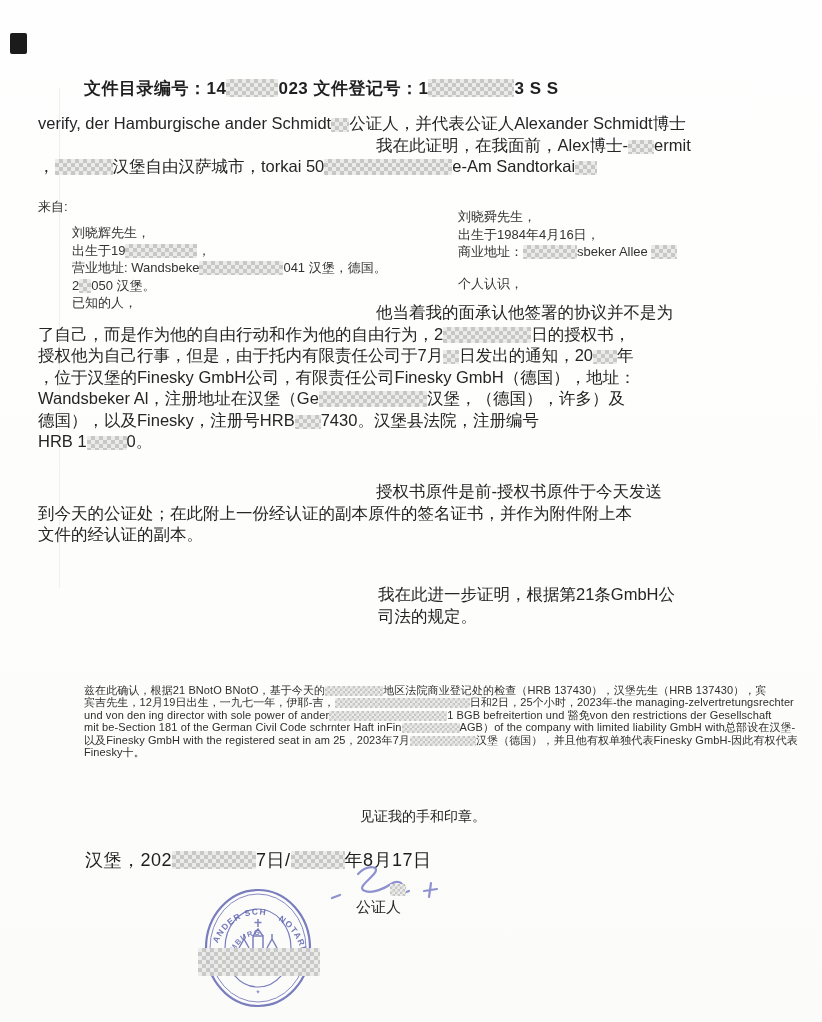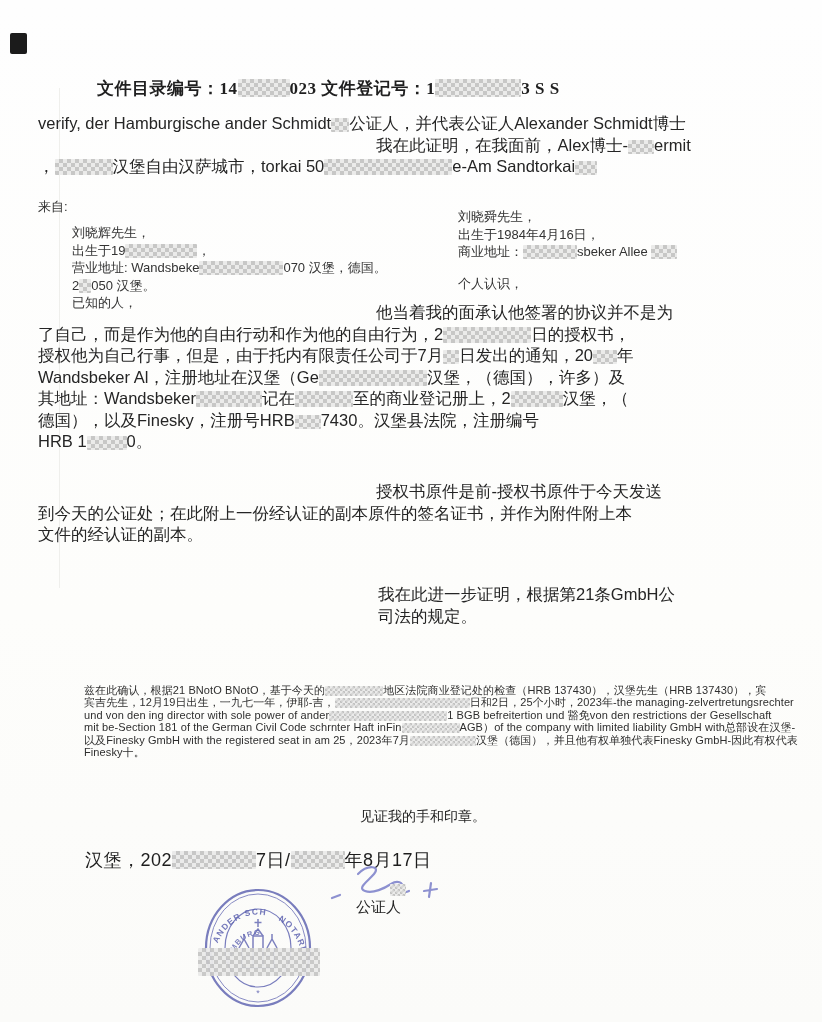--- a/index.html
+++ b/index.html
@@ -34,21 +34,21 @@
   .edge-line{position:absolute;left:59px;top:88px;width:1px;height:500px;background:#efefec;}
 </style>
 </head>
 <body>
 
 <div class="page">
 
   <div class="corner-mark"></div>
   <div class="edge-line"></div>
 
-  <div class="abs hdr" style="left:97px;top:77px;font-family:Liberation Serif, serif;">
+  <div class="abs hdr" style="left:84px;top:77px;">
     <span>文件目录编号：14</span><span class="rx h" style="width:52px;"></span><span>023 文件登记号：1</span><span class="rx h" style="width:86px;"></span><span>3 S S</span>
   </div>
 
   <div class="abs body-txt" style="left:38px;top:113px;">
     <div class="ln"><span>verify, der Hamburgische ander Schmidt</span><span class="rx m" style="width:18px;"></span><span>公证人，并代表公证人Alexander Schmidt博士</span></div>
     <div class="ln" style="margin-left:338px;"><span>我在此证明，在我面前，Alex博士-</span><span class="rx m" style="width:26px;"></span><span>ermit</span></div>
     <div class="ln"><span>，</span><span class="rx" style="width:58px;"></span><span>汉堡自由汉萨城市，torkai 50</span><span class="rx" style="width:128px;"></span><span>e-Am Sandtorkai</span><span class="rx m" style="width:22px;"></span></div>
   </div>
 
   <div class="abs small-txt" style="left:38px;top:198px;">来自:</div>
@@ -56,31 +56,31 @@
   <div class="abs small-txt" style="left:458px;top:208px;">
     <div class="ln">刘晓舜先生，</div>
     <div class="ln">出生于1984年4月16日，</div>
     <div class="ln"><span>商业地址：</span><span class="rx m" style="width:54px;"></span><span>sbeker Allee</span> <span class="rx m" style="width:26px;"></span></div>
     <div class="ln" style="margin-top:14px;">个人认识，</div>
   </div>
 
   <div class="abs small-txt" style="left:72px;top:224px;">
     <div class="ln">刘晓辉先生，</div>
     <div class="ln"><span>出生于19</span><span class="rx m" style="width:72px;"></span><span>，</span></div>
-    <div class="ln"><span>营业地址: Wandsbeke</span><span class="rx m" style="width:84px;"></span><span>070 汉堡，德国。</span></div>
+    <div class="ln"><span>营业地址: Wandsbeke</span><span class="rx m" style="width:84px;"></span><span>041 汉堡，德国。</span></div>
     <div class="ln"><span>2</span><span class="rx m" style="width:12px;"></span><span>050 汉堡。</span></div>
     <div class="ln">已知的人，</div>
   </div>
 
   <div class="abs body-txt" style="left:38px;top:302px;">
     <div class="ln" style="margin-left:338px;">他当着我的面承认他签署的协议并不是为</div>
     <div class="ln"><span>了自己，而是作为他的自由行动和作为他的自由行为，2</span><span class="rx" style="width:88px;"></span><span>日的授权书，</span></div>
     <div class="ln"><span>授权他为自己行事，但是，由于托内有限责任公司于7月</span><span class="rx m" style="width:16px;"></span><span>日发出的通知，20</span><span class="rx m" style="width:24px;"></span><span>年</span></div>
+    <div class="ln">，位于汉堡的Finesky GmbH公司，有限责任公司Finesky GmbH（德国），地址：</div>
     <div class="ln"><span>Wandsbeker Al，注册地址在汉堡（Ge</span><span class="rx" style="width:108px;"></span><span>汉堡，（德国），许多）及</span></div>
-    <div class="ln"><span>其地址：Wandsbeker</span><span class="rx" style="width:66px;"></span><span>记在</span><span class="rx" style="width:58px;"></span><span>至的商业登记册上，2</span><span class="rx" style="width:52px;"></span><span>汉堡，（</span></div>
     <div class="ln"><span>德国），以及Finesky，注册号HRB</span><span class="rx m" style="width:26px;"></span><span>7430。汉堡县法院，注册编号</span></div>
     <div class="ln"><span>HRB 1</span><span class="rx m" style="width:40px;"></span><span>0。</span></div>
   </div>
 
   <div class="abs body-txt" style="left:38px;top:481px;">
     <div class="ln" style="margin-left:338px;">授权书原件是前-授权书原件于今天发送</div>
     <div class="ln">到今天的公证处；在此附上一份经认证的副本原件的签名证书，并作为附件附上本</div>
     <div class="ln">文件的经认证的副本。</div>
   </div>
 

